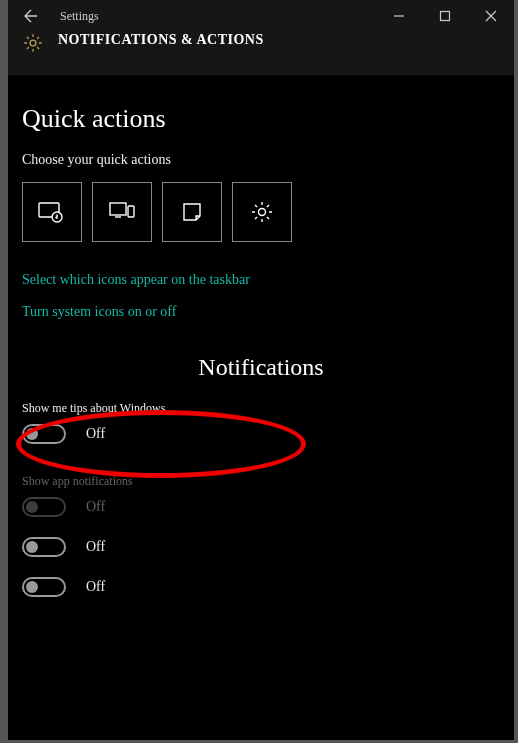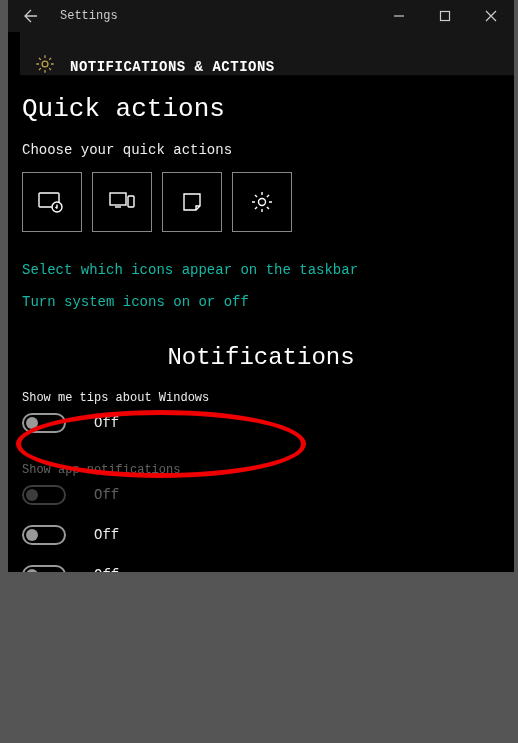--- a/index.html
+++ b/index.html
@@ -1,23 +1,23 @@
 <!DOCTYPE html>
 <html><head>
 <meta charset="utf-8">
 <style>
   * { margin: 0; padding: 0; box-sizing: border-box; }
   html, body { width: 518px; height: 743px; background: #555; overflow: hidden; }
   .window {
     position: absolute;
     left: 8px; top: 0px;
-    width: 506px; height: 572px;
+    width: 506px; height: 740px;
     background: #000;
     color: #fff;
-    font-family: Liberation Mono, monospace;
+    font-family: Liberation Serif, serif;
     overflow: hidden;
   }
   .titlebar {
     height: 32px;
     background: #161616;
     display: flex;
     align-items: center;
     font-size: 12px;
     color: #ccc;
   }
@@ -29,41 +29,40 @@
   .titlebar .spacer { flex: 1; }
   .winbtn {
     width: 46px; height: 32px;
     display: flex; align-items: center; justify-content: center;
     color: #ccc;
   }
   .headerbar {
     height: 44px;
     background: #161616;
     display: flex;
-    align-items: flex-end;
+    align-items: flex-start;
     padding-left: 14px;
     gap: 14px;
     border-bottom: 1px solid #050505;
-    margin-left: 12px;
   }
   .headerbar .gear { width: 22px; height: 22px; display:flex; align-items:center; justify-content:center;}
   .headerbar .htitle {
     font-size: 14px;
     font-weight: 600;
     letter-spacing: 0.5px;
     color: #fff;
   }
   .content {
     padding: 16px 14px 10px 14px;
   }
   h1.section {
     font-size: 26px;
     font-weight: 300;
     color: #fff;
-    margin-top: 2px;
+    margin-top: 12px;
     margin-bottom: 18px;
   }
   .subtext {
     font-size: 14px;
     color: #eee;
     margin-bottom: 14px;
   }
   .qa-row {
     display: flex;
     gap: 10px;
@@ -93,21 +92,21 @@
   .setting.disabled { opacity: 0.4; margin-top: 30px; }
   .setting .label {
     font-size: 12px;
     color: #eee;
     margin-bottom: 8px;
     display: block;
   }
   .toggle-row {
     display: flex;
     align-items: center;
-    gap: 28px;
+    gap: 20px;
   }
   .toggle {
     width: 44px; height: 20px;
     border: 2px solid #999;
     border-radius: 12px;
     position: relative;
     background: transparent;
   }
   .toggle .knob {
     position: absolute;

